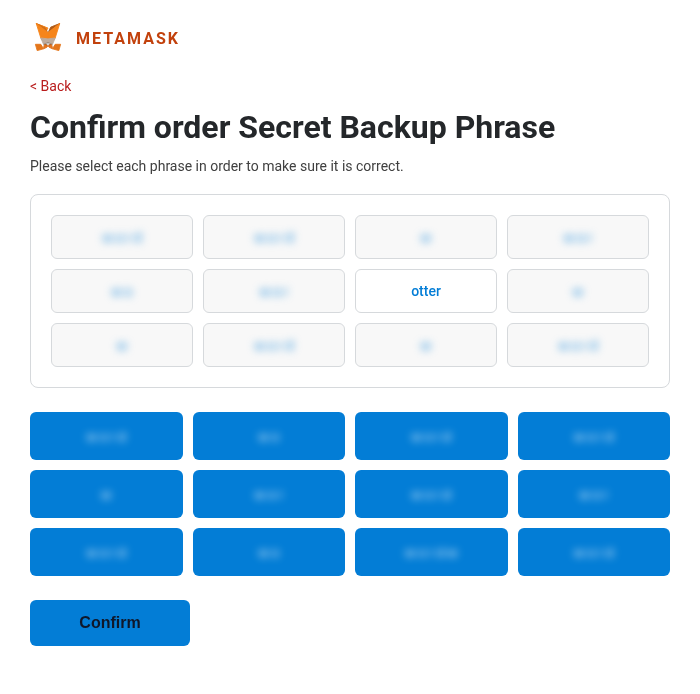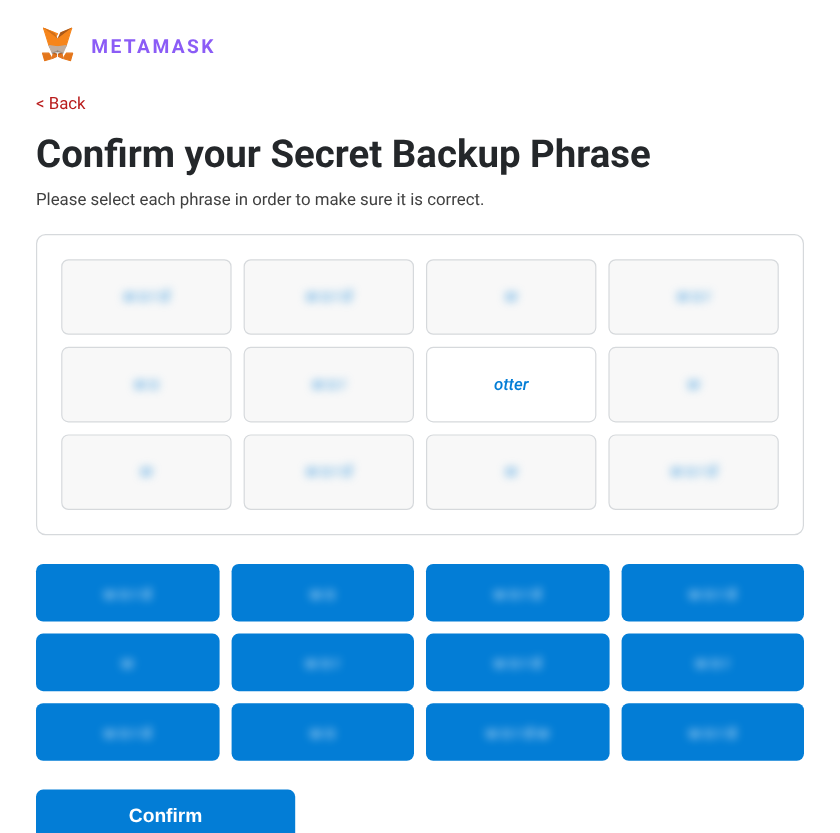--- a/index.html
+++ b/index.html
@@ -14,21 +14,21 @@
     .header {
       display: flex;
       align-items: center;
       gap: 10px;
       margin-bottom: 20px;
     }
     .logo-text {
       font-size: 16px;
       font-weight: 700;
       letter-spacing: 2px;
-      color: #8b5cf6;
+      color: #c2410c;
     }
     .back-link {
       font-size: 14px;
       color: #b91c1c;
       cursor: pointer;
       margin-bottom: 14px;
       display: inline-block;
     }
     .page-title {
       font-size: 32px;
@@ -50,30 +50,29 @@
       min-height: 160px;
     }
     .phrase-grid {
       display: grid;
       grid-template-columns: repeat(4, 1fr);
       gap: 10px;
     }
     .phrase-slot {
       border: 1px solid #d6d9dc;
       border-radius: 6px;
-      height: 63px;
+      height: 44px;
       display: flex;
       align-items: center;
       justify-content: center;
       font-size: 14px;
       color: #24272a;
       background: #fff;
       position: relative;
       overflow: hidden;
-      font-style: italic;
     }
     .phrase-slot.filled {
       background: #f8f8f8;
     }
     .phrase-slot .blurred-text {
       filter: blur(4px);
       font-size: 13px;
       color: #037dd6;
       user-select: none;
     }
@@ -98,28 +97,28 @@
       overflow: hidden;
     }
     .word-btn .blurred-text {
       filter: blur(4px);
       color: #fff;
       font-size: 13px;
       user-select: none;
     }
     .confirm-btn {
       background: #037dd6;
-      color: #ffffff;
+      color: #0f172a;
       border: none;
       border-radius: 6px;
       padding: 14px 40px;
       font-size: 16px;
       font-weight: 600;
       cursor: pointer;
-      width: 216px;
+      width: 160px;
     }
     
     .fox-icon {
       width: 36px;
       height: 36px;
     }
   </style>
 </head>
 <body>
 
@@ -152,21 +151,21 @@
     <polygon points="20,25 15,27 16,27 19,28" fill="#161616" stroke="#161616" stroke-linejoin="round" opacity="0.2"></polygon>
     <polygon points="20,25 25,27 24,27 21,28" fill="#161616" stroke="#161616" stroke-linejoin="round" opacity="0.2"></polygon>
   </svg>
   <span class="logo-text">METAMASK</span>
 </div>
 
 
 <div class="back-link">&lt; Back</div>
 
 
-<h1 class="page-title">Confirm your Secret Backup Phrase</h1>
+<h1 class="page-title">Confirm order Secret Backup Phrase</h1>
 
 
 <p class="subtitle">Please select each phrase in order to make sure it is correct.</p>
 
 
 <div class="phrase-drop-zone">
   <div class="phrase-grid">
 
     <div class="phrase-slot filled">
       <span class="blurred-text">w o r d</span>

